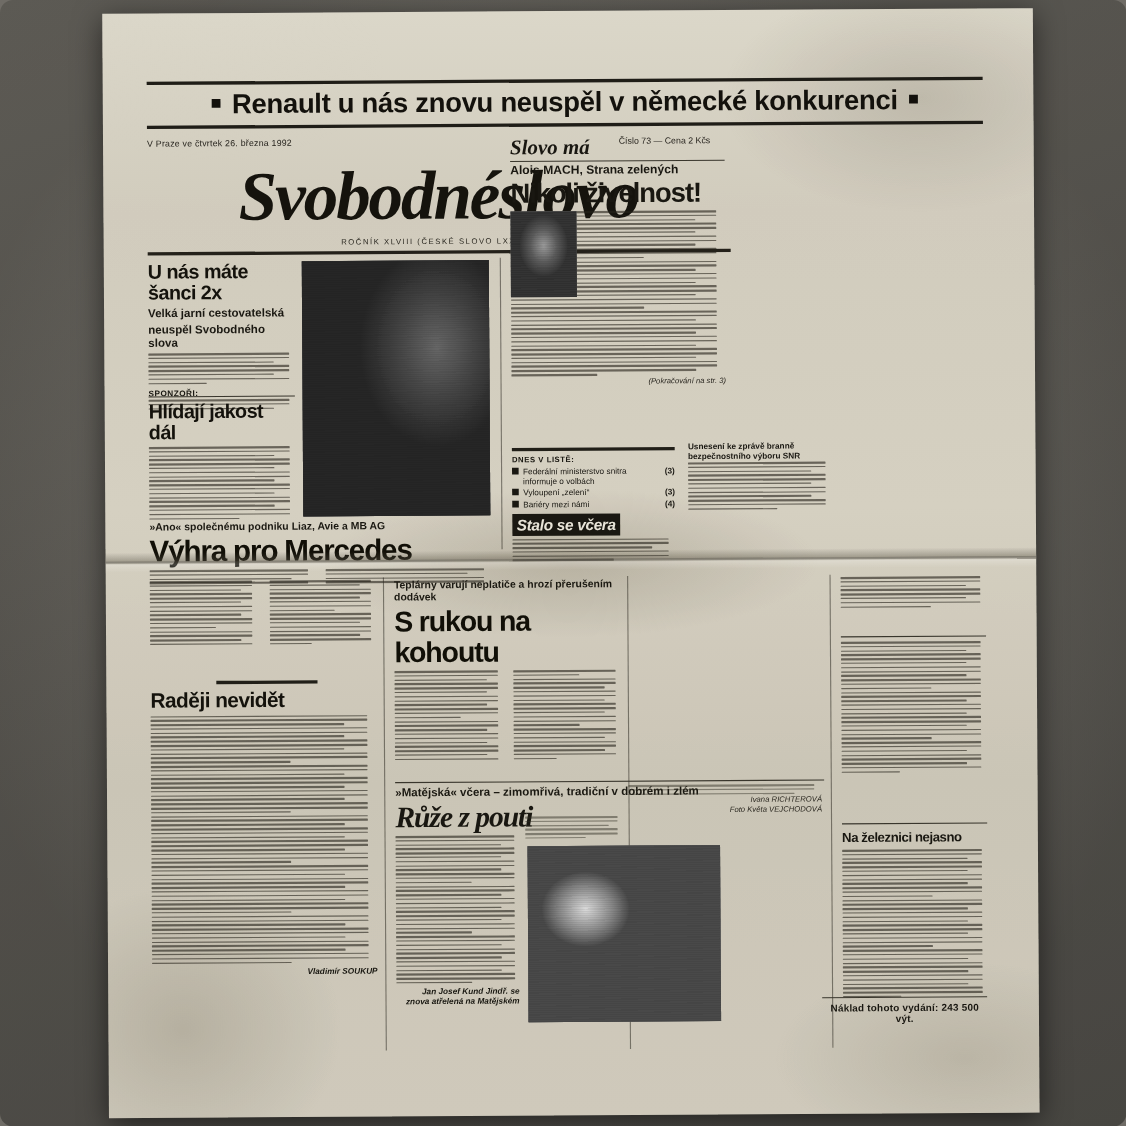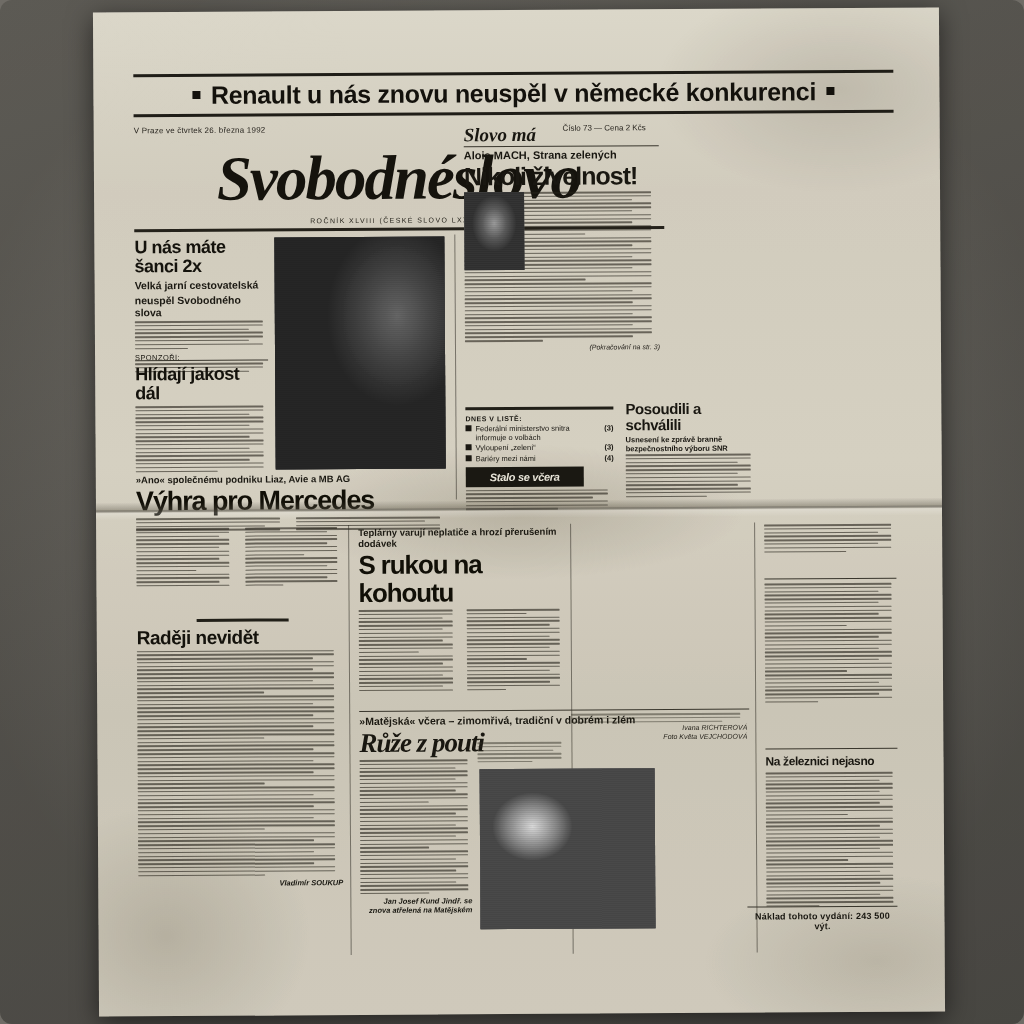--- a/index.html
+++ b/index.html
@@ -56,42 +56,42 @@
           font-size:7px;letter-spacing:1.4px;color:#2d2a22;}
   .mastrule{position:absolute;left:18px;top:203px;width:530px;height:3px;background:#26231c;}
 
   
   .col{position:absolute;}
   .hd1{font-weight:bold;font-size:18px;line-height:19px;letter-spacing:-.5px;color:#16140e;margin:0 0 3px;}
   .hd2{font-weight:bold;font-size:27px;line-height:28px;letter-spacing:-1.1px;color:#131109;margin:0 0 3px;}
   .hd3{font-weight:bold;font-size:15px;line-height:16px;letter-spacing:-.4px;margin:0 0 2px;}
   .kicker{font-weight:bold;font-size:9.5px;line-height:11px;margin:0 0 2px;color:#1d1b14;}
   .sub{font-weight:bold;font-size:10.5px;line-height:12px;margin:0 0 3px;color:#1d1b14;}
-  .lbl{font-weight:normal;font-size:7.5px;letter-spacing:.4px;margin:4px 0 1px;}
+  .lbl{font-weight:bold;font-size:7.5px;letter-spacing:.4px;margin:4px 0 1px;}
 
   
   .body{--lh:4.6px;}
   .body .ln{height:1.6px;background:rgba(40,37,29,.62);margin-bottom:3.0px;border-radius:.5px;}
   .body .ln.s{width:62%;}
   .body .ln.m{width:86%;}
   .body .ln.x{width:96%;}
   .body .ln.t{width:40%;}
   .body.light .ln{background:rgba(48,45,36,.48);}
   .body.dense .ln{margin-bottom:2.3px;height:1.5px;}
 
   .rule-thin{height:1px;background:#3a372e;margin:4px 0;}
   .rule-thick{height:2.5px;background:#23211a;margin:5px 0;}
   .vrule{position:absolute;width:1px;background:rgba(45,42,34,.55);}
 
   
   .photo{position:absolute;background:#8d8a80;overflow:hidden;filter:grayscale(1) contrast(1.05);}
   .photo:after{content:"";position:absolute;inset:0;mix-blend-mode:multiply;
     background:repeating-linear-gradient(0deg,rgba(0,0,0,.05) 0 1px,transparent 1px 2px);}
   .invbar{background:#1c1a14;color:#e6e2d6;font-weight:bold;font-style:italic;
-          font-size:11px;line-height:18px;padding:1px 24px;display:inline-block;letter-spacing:-.3px;text-align:right;}
+          font-size:14px;line-height:18px;padding:1px 4px;display:inline-block;letter-spacing:-.3px;text-align:right;}
 
   .dnes-row{display:flex;font-size:7.5px;line-height:9px;margin-bottom:1.5px;}
   .dnes-row .bul{width:6px;height:6px;background:#1c1a14;margin:1px 4px 0 0;flex:none;}
   .dnes-row .tx{flex:1;}
   .dnes-row .pg{width:16px;text-align:right;font-weight:bold;}
 
   .byline{font-size:7px;text-align:right;font-style:italic;color:#2b2821;margin-top:2px;}
   .sig{font-size:7.5px;text-align:right;font-weight:bold;font-style:italic;margin-top:3px;}
   .naklad{font-size:9px;font-weight:bold;text-align:center;letter-spacing:.2px;}
 
@@ -277,21 +277,20 @@
           <div class="ln x"></div>
             <div class="ln x"></div>
             <div class="ln m"></div>
             <div class="ln x"></div>
           <div class="ln x"></div>
             <div class="ln s"></div>
         </div>
       </div>
 
       <div class="col" style="left:508px;top:378px;width:130px;">
-        <div class="hd3">Posoudili a schválili</div>
         <div style="font-size:7.5px;line-height:9px;font-weight:bold;margin-bottom:1px;">Usnesení ke zprávě branně bezpečnostního výboru SNR</div>
         <div class="body dense">
           <div class="ln x"></div>
             <div class="ln x"></div>
             <div class="ln m"></div>
             <div class="ln x"></div>
           <div class="ln x"></div>
             <div class="ln m"></div>
             <div class="ln x"></div>
             <div class="ln x"></div>

